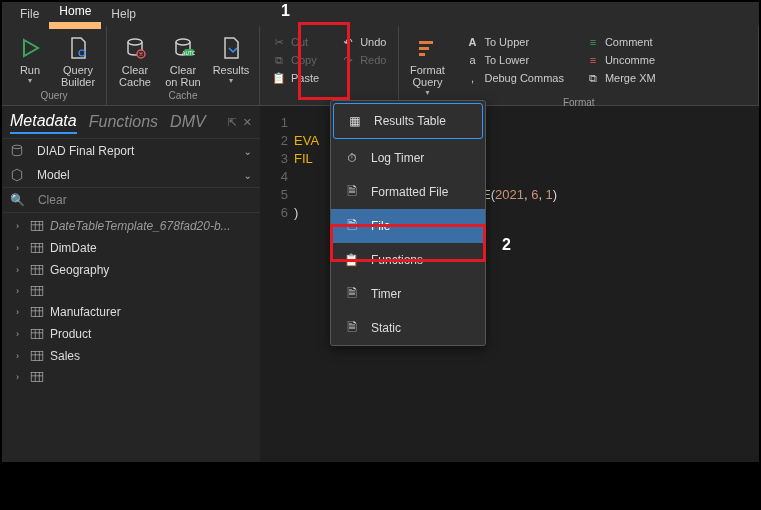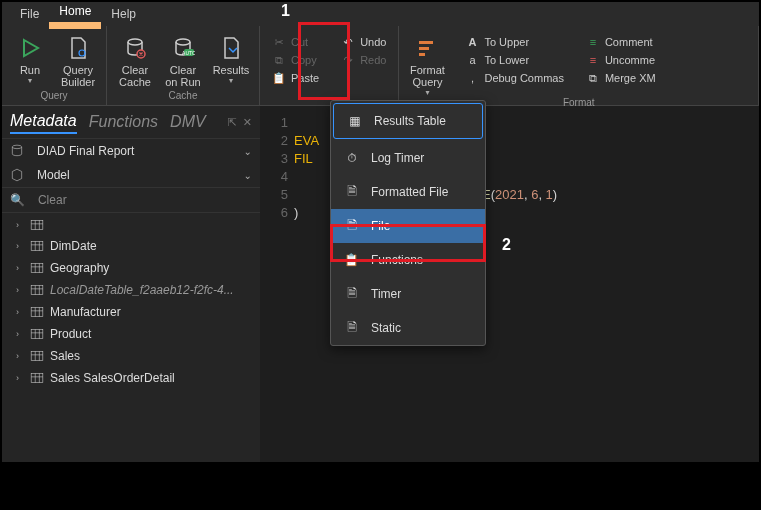--- a/index.html
+++ b/index.html
@@ -261,20 +261,21 @@
         <div class="tree-item italic">
           <span class="chev">›</span>
           <span>
             <svg class="tbl-icon" viewBox="0 0 24 20">
               <rect x="2" y="2" width="20" height="16" fill="none" stroke="#ccc"></rect>
               <line x1="2" y1="8" x2="22" y2="8" stroke="#ccc"></line>
               <line x1="9" y1="2" x2="9" y2="18" stroke="#ccc"></line>
               <line x1="16" y1="2" x2="16" y2="18" stroke="#ccc"></line>
             </svg>
           </span>
+          <span class="tlabel">DateTableTemplate_678fad20-b...</span>
         </div>
         <div class="tree-item">
           <span class="chev">›</span>
           <span>
             <svg class="tbl-icon" viewBox="0 0 24 20">
               <rect x="2" y="2" width="20" height="16" fill="none" stroke="#ccc"></rect>
               <line x1="2" y1="8" x2="22" y2="8" stroke="#ccc"></line>
               <line x1="9" y1="2" x2="9" y2="18" stroke="#ccc"></line>
               <line x1="16" y1="2" x2="16" y2="18" stroke="#ccc"></line>
             </svg>
@@ -296,21 +297,20 @@
         <div class="tree-item italic">
           <span class="chev">›</span>
           <span>
             <svg class="tbl-icon" viewBox="0 0 24 20">
               <rect x="2" y="2" width="20" height="16" fill="none" stroke="#ccc"></rect>
               <line x1="2" y1="8" x2="22" y2="8" stroke="#ccc"></line>
               <line x1="9" y1="2" x2="9" y2="18" stroke="#ccc"></line>
               <line x1="16" y1="2" x2="16" y2="18" stroke="#ccc"></line>
             </svg>
           </span>
-          <span class="tlabel">LocalDateTable_f2aaeb12-f2fc-4...</span>
         </div>
         <div class="tree-item">
           <span class="chev">›</span>
           <span>
             <svg class="tbl-icon" viewBox="0 0 24 20">
               <rect x="2" y="2" width="20" height="16" fill="none" stroke="#ccc"></rect>
               <line x1="2" y1="8" x2="22" y2="8" stroke="#ccc"></line>
               <line x1="9" y1="2" x2="9" y2="18" stroke="#ccc"></line>
               <line x1="16" y1="2" x2="16" y2="18" stroke="#ccc"></line>
             </svg>
@@ -344,21 +344,20 @@
         <div class="tree-item">
           <span class="chev">›</span>
           <span>
             <svg class="tbl-icon" viewBox="0 0 24 20">
               <rect x="2" y="2" width="20" height="16" fill="none" stroke="#ccc"></rect>
               <line x1="2" y1="8" x2="22" y2="8" stroke="#ccc"></line>
               <line x1="9" y1="2" x2="9" y2="18" stroke="#ccc"></line>
               <line x1="16" y1="2" x2="16" y2="18" stroke="#ccc"></line>
             </svg>
           </span>
-          <span class="tlabel">Sales SalesOrderDetail</span>
         </div>
       </div>
   </div>
 
   <div class="editor">
     <div class="gutter" id="gutter">
         <div>1</div>
         <div>2</div>
         <div>3</div>
         <div>4</div>

